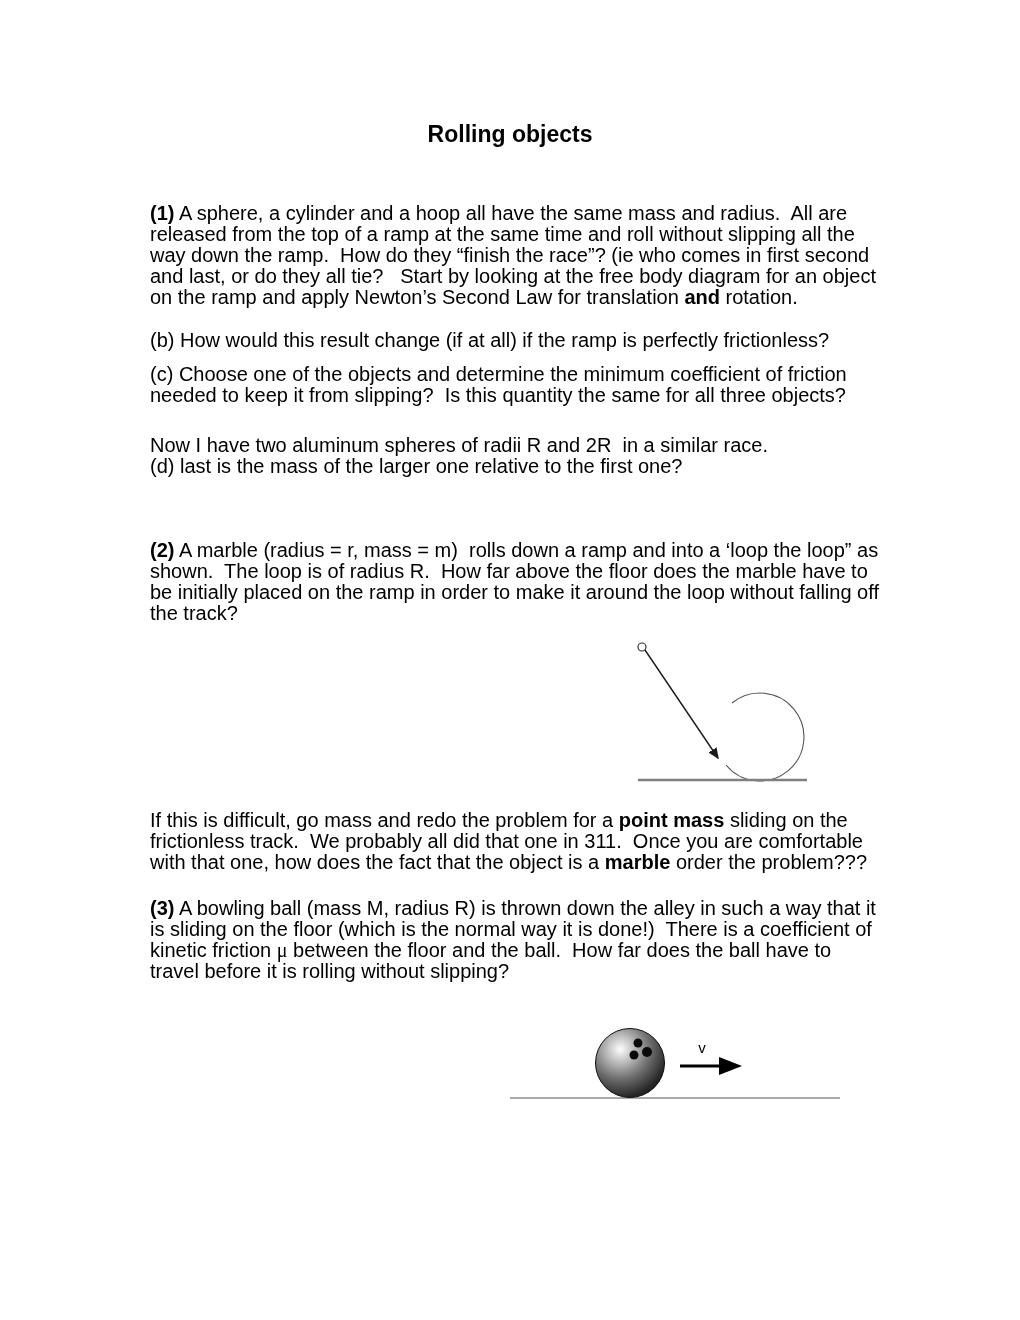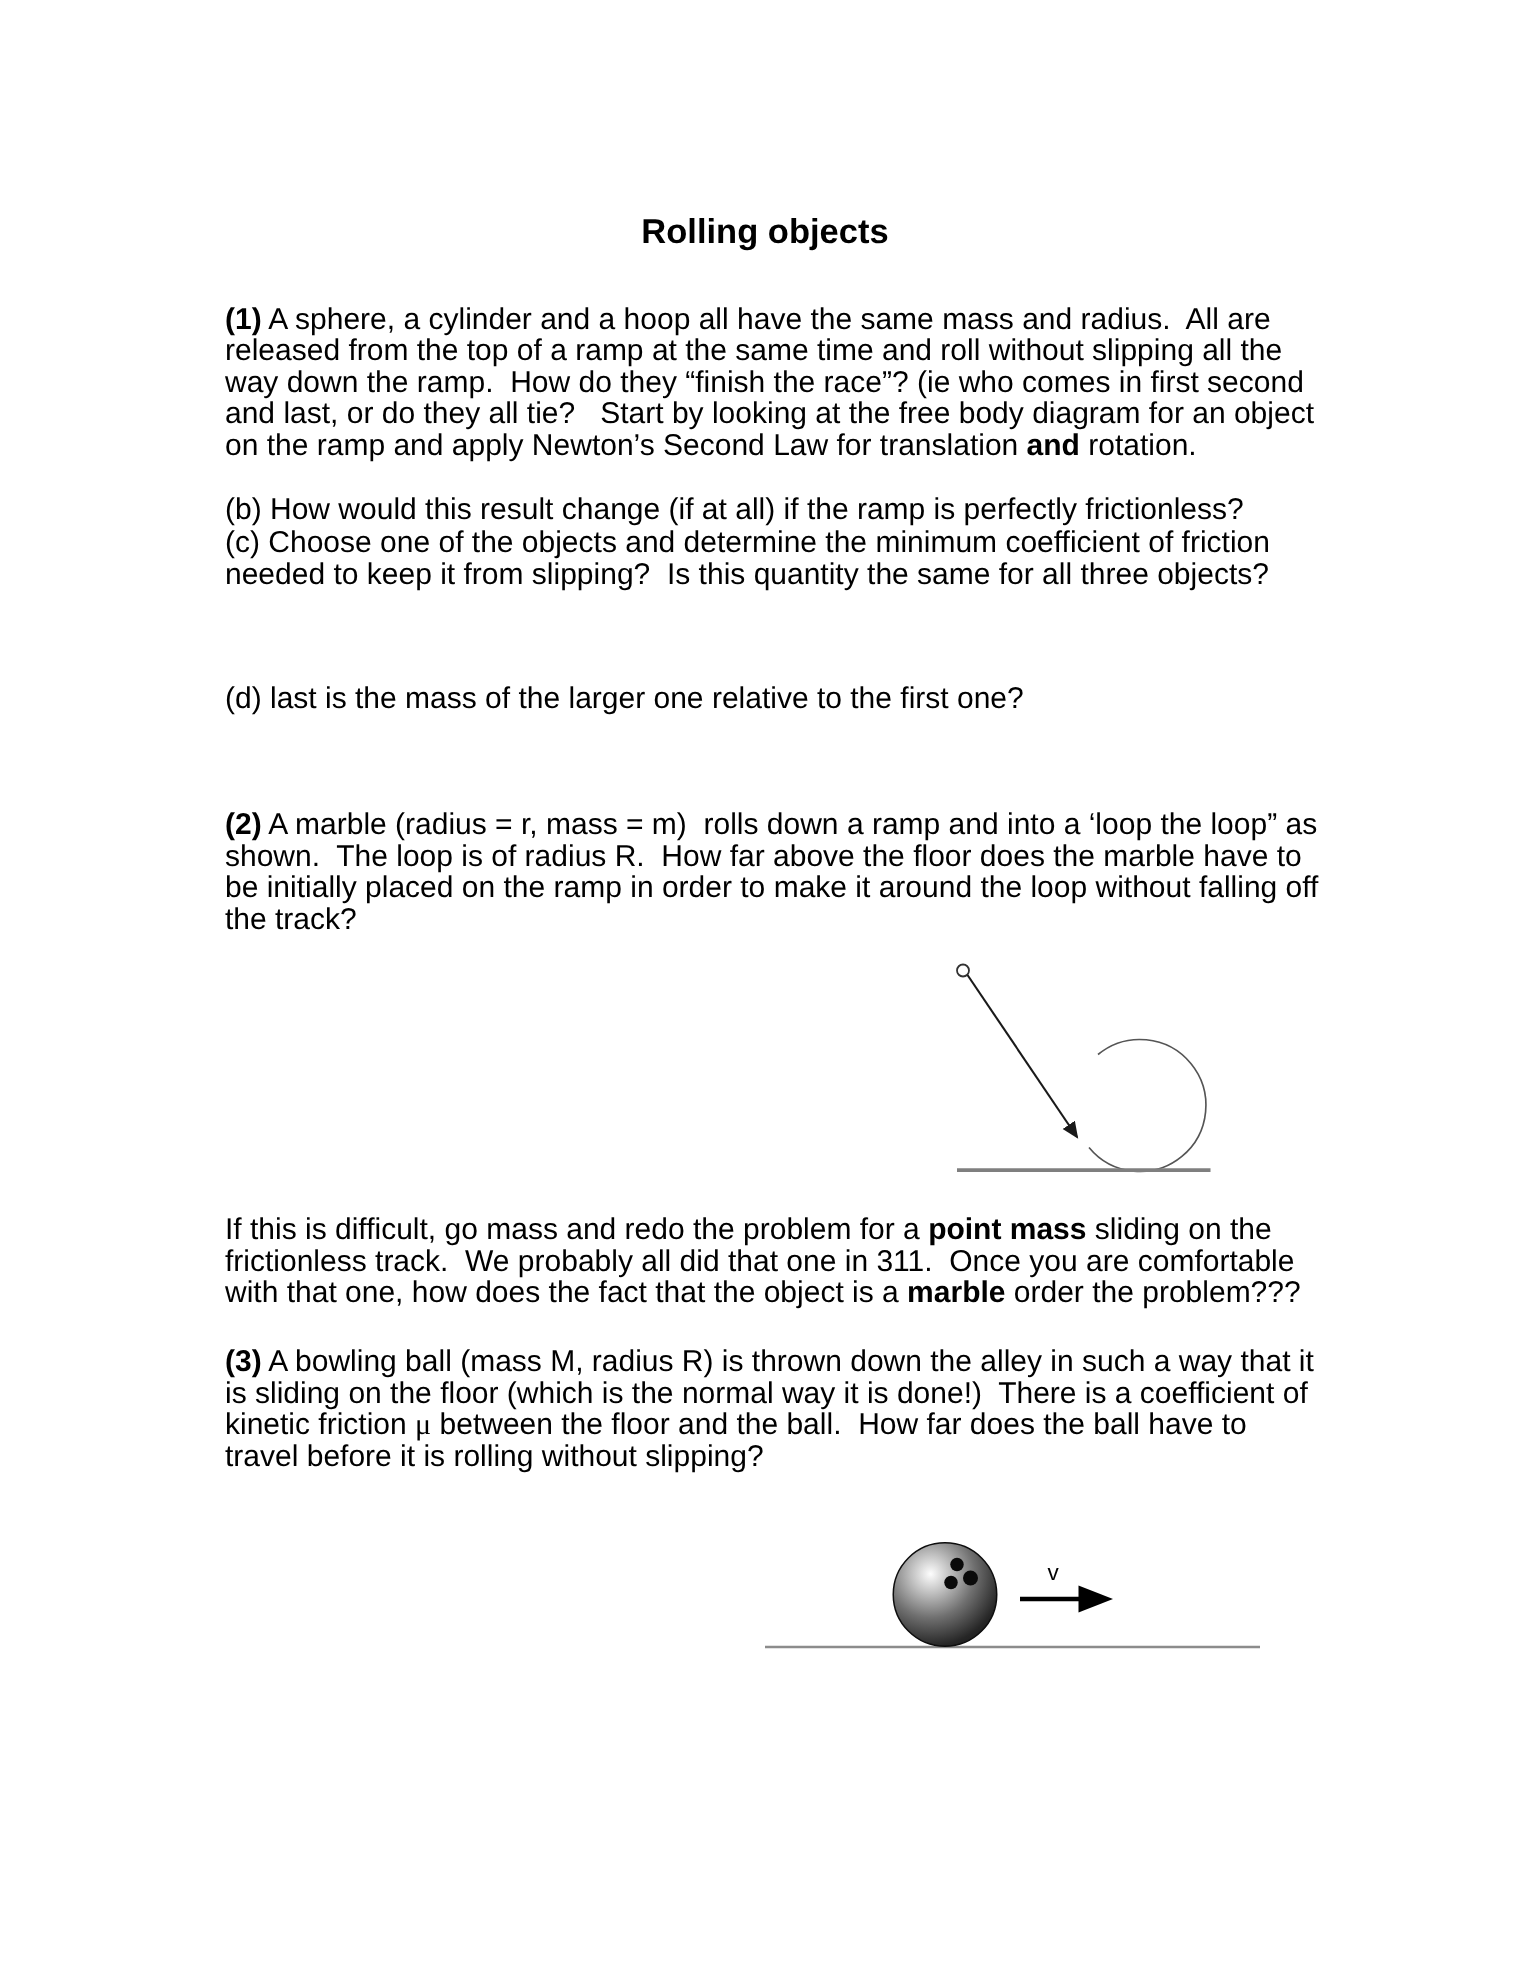--- a/index.html
+++ b/index.html
@@ -15,21 +15,21 @@
   .doc-title {
     position: absolute;
     top: 120px;
     left: 0;
     width: 1020px;
     text-align: center;
     font-weight: bold;
     font-size: 23px;
     line-height: 29px;
   }
-  .doc-title span { display: block; margin-top: 20px; }
+  .doc-title span { display: block; }
   .para {
     position: absolute;
     left: 150px;
     width: 730px;
     font-size: 20px;
     line-height: 21px;
     white-space: pre-wrap;
   }
   .para .b { font-weight: 700; }
   .para .sym { font-family: "Liberation Serif", serif; }
@@ -39,21 +39,22 @@
 <body>
 
 <div class="page">
 
   <div class="doc-title">
     <span>Rolling objects</span>
   </div>
 
   <div class="para" style="top:203px"><span class="b">(1)</span><span> A sphere, a cylinder and a hoop all have the same mass and radius.  All are released from the top of a ramp at the same time and roll without slipping all the way down the ramp.  How do they “finish the race”? (ie who comes in first second and last, or do they all tie?   Start by looking at the free body diagram for an object on the ramp and apply Newton’s Second Law for translation </span><span class="b">and</span><span> rotation.</span></div>
   <div class="para" style="top:330px"><span>(b) How would this result change (if at all) if the ramp is perfectly frictionless?</span></div>
-  <div class="para" style="top:352px"><span>(c) Choose one of the objects and determine the minimum coefficient of friction needed to keep it from slipping?  Is this quantity the same for all three objects?</span></div>
+  <div class="para" style="top:364px"><span>(c) Choose one of the objects and determine the minimum coefficient of friction needed to keep it from slipping?  Is this quantity the same for all three objects?</span></div>
+  <div class="para" style="top:435px"><span>Now I have two aluminum spheres of radii R and 2R  in a similar race.</span></div>
   <div class="para" style="top:456px"><span>(d) last is the mass of the larger one relative to the first one?</span></div>
   <div class="para" style="top:540px"><span class="b">(2)</span><span> A marble (radius = r, mass = m)  rolls down a ramp and into a ‘loop the loop” as shown.  The loop is of radius R.  How far above the floor does the marble have to be initially placed on the ramp in order to make it around the loop without falling off the track?</span></div>
   <div class="para" style="top:810px"><span>If this is difficult, go mass and redo the problem for a </span><span class="b">point mass</span><span> sliding on the frictionless track.  We probably all did that one in 311.  Once you are comfortable with that one, how does the fact that the object is a </span><span class="b">marble</span><span> order the problem???</span></div>
   <div class="para" style="top:898px"><span class="b">(3)</span><span> A bowling ball (mass M, radius R) is thrown down the alley in such a way that it is sliding on the floor (which is the normal way it is done!)  There is a coefficient of kinetic friction </span><span class="sym">μ</span><span> between the floor and the ball.  How far does the ball have to travel before it is rolling without slipping?</span></div>
 
   <svg class="fig" style="left:595px; top:633px;" width="230" height="160" viewBox="0 0 230 160">
     <defs>
       <marker id="rampArrow" markerWidth="9" markerHeight="9" refX="7" refY="3.5" orient="auto">
         <path d="M0,0 L8,3.5 L0,7 z" fill="#1a1a1a"></path>
       </marker>

